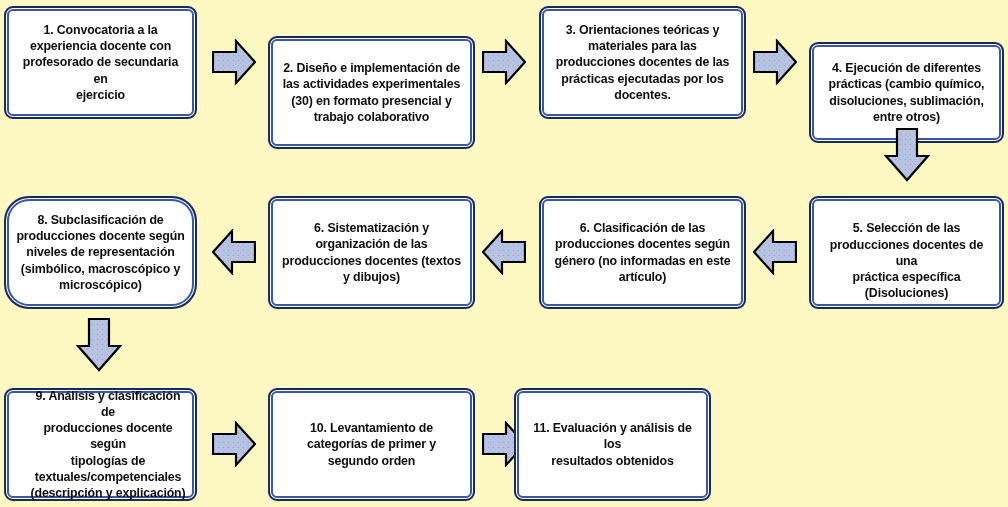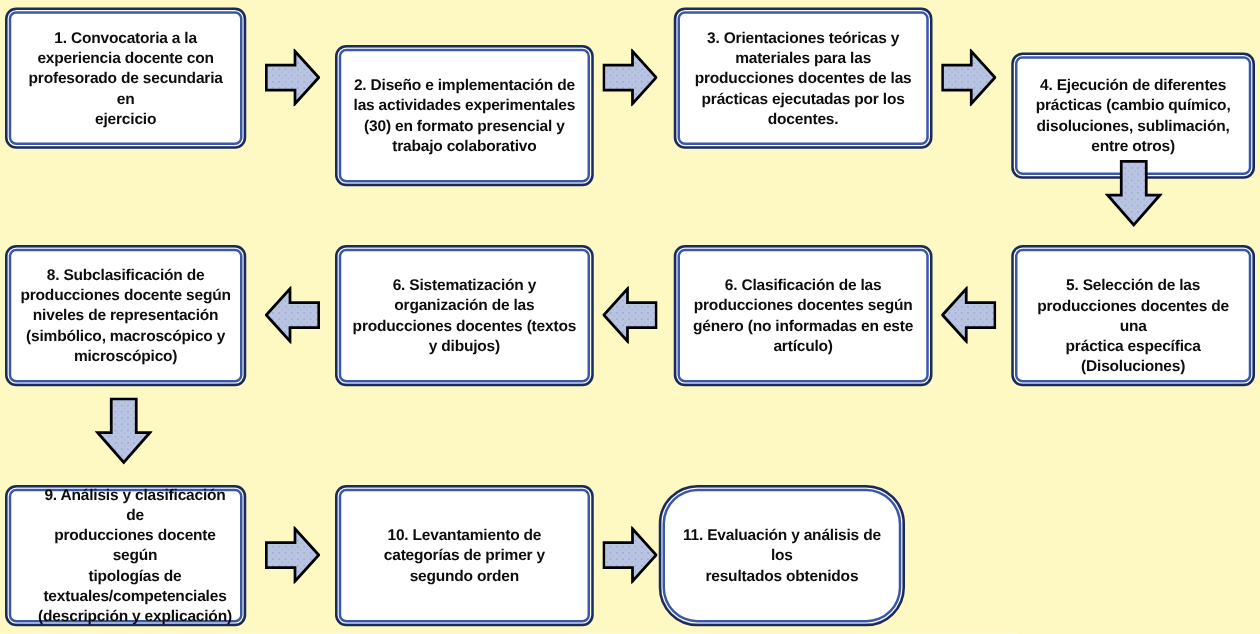--- a/index.html
+++ b/index.html
@@ -150,21 +150,21 @@
 producciones docentes (textos
 y dibujos)</div>
   </div>
 
   <div class="arrow" style="left:212px; top:229px; width:44px; height:46px;">
     <svg width="44" height="46" viewBox="0 0 44 46" aria-hidden="true">
       <path d="M43,13 L20,13 L20,2 L1,23 L20,44 L20,33 L43,33 Z" fill="url(#dots1)" stroke="#000000" stroke-width="2.2" stroke-linejoin="miter"></path>
     </svg>
   </div>
 
-  <div class="node" style="left:4px; top:196px; width:193px; height:113px;">
+  <div class="node" style="left:4px; top:196px; width:193px; height:113px;border-radius:25px;">
     <div class="node-text">8. Subclasificación de
 producciones docente según
 niveles de representación
 (simbólico, macroscópico y
 microscópico)</div>
   </div>
 
   <div class="arrow" style="left:76px; top:318px; width:46px; height:54px;">
     <svg width="46" height="54" viewBox="0 0 46 54" aria-hidden="true">
       <path d="M13,1 L33,1 L33,28 L44,28 L23,52 L2,28 L13,28 Z" fill="url(#dots1)" stroke="#000000" stroke-width="2.2" stroke-linejoin="miter"></path>
@@ -190,18 +190,18 @@
 categorías de primer y
 segundo orden</div>
   </div>
 
   <div class="arrow" style="left:482px; top:421px; width:44px; height:46px;">
     <svg width="44" height="46" viewBox="0 0 44 46" aria-hidden="true">
       <path d="M1,13 L24,13 L24,2 L43,23 L24,44 L24,33 L1,33 Z" fill="url(#dots1)" stroke="#000000" stroke-width="2.2" stroke-linejoin="miter"></path>
     </svg>
   </div>
 
-  <div class="node" style="left:527px; top:388px; width:197px; height:113px;border-radius:31px;">
+  <div class="node" style="left:514px; top:388px; width:197px; height:113px;">
     <div class="node-text">11. Evaluación y análisis de los
 resultados obtenidos</div>
   </div>
 
 </div>
 
 </body></html>

